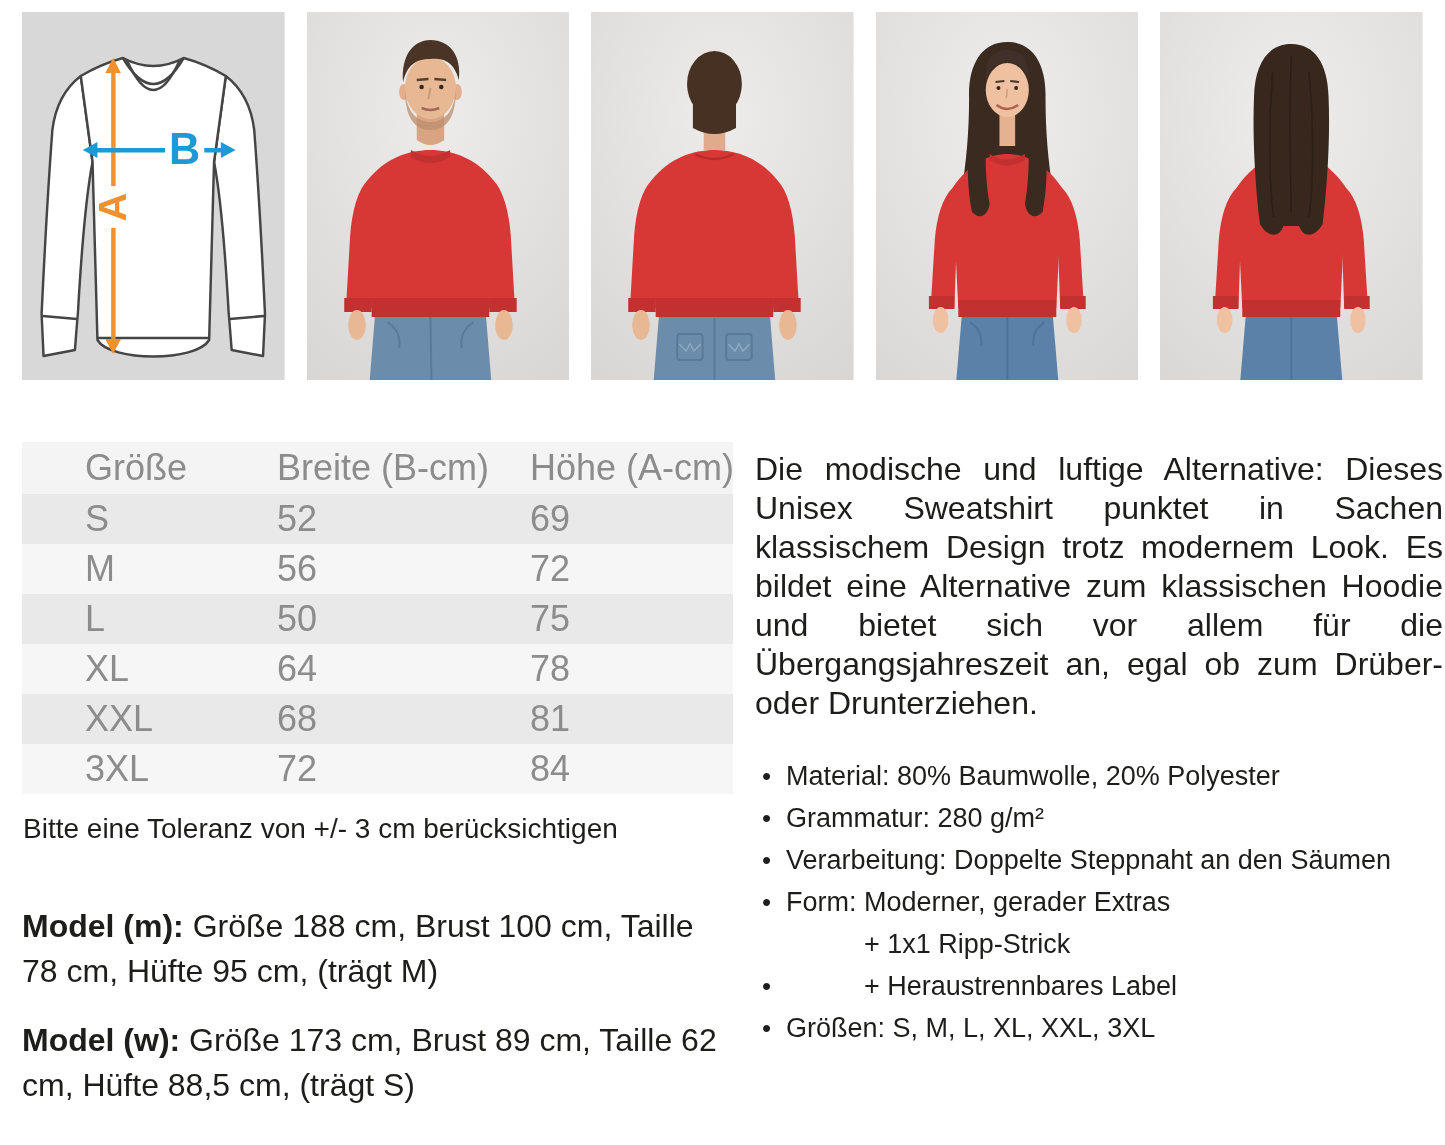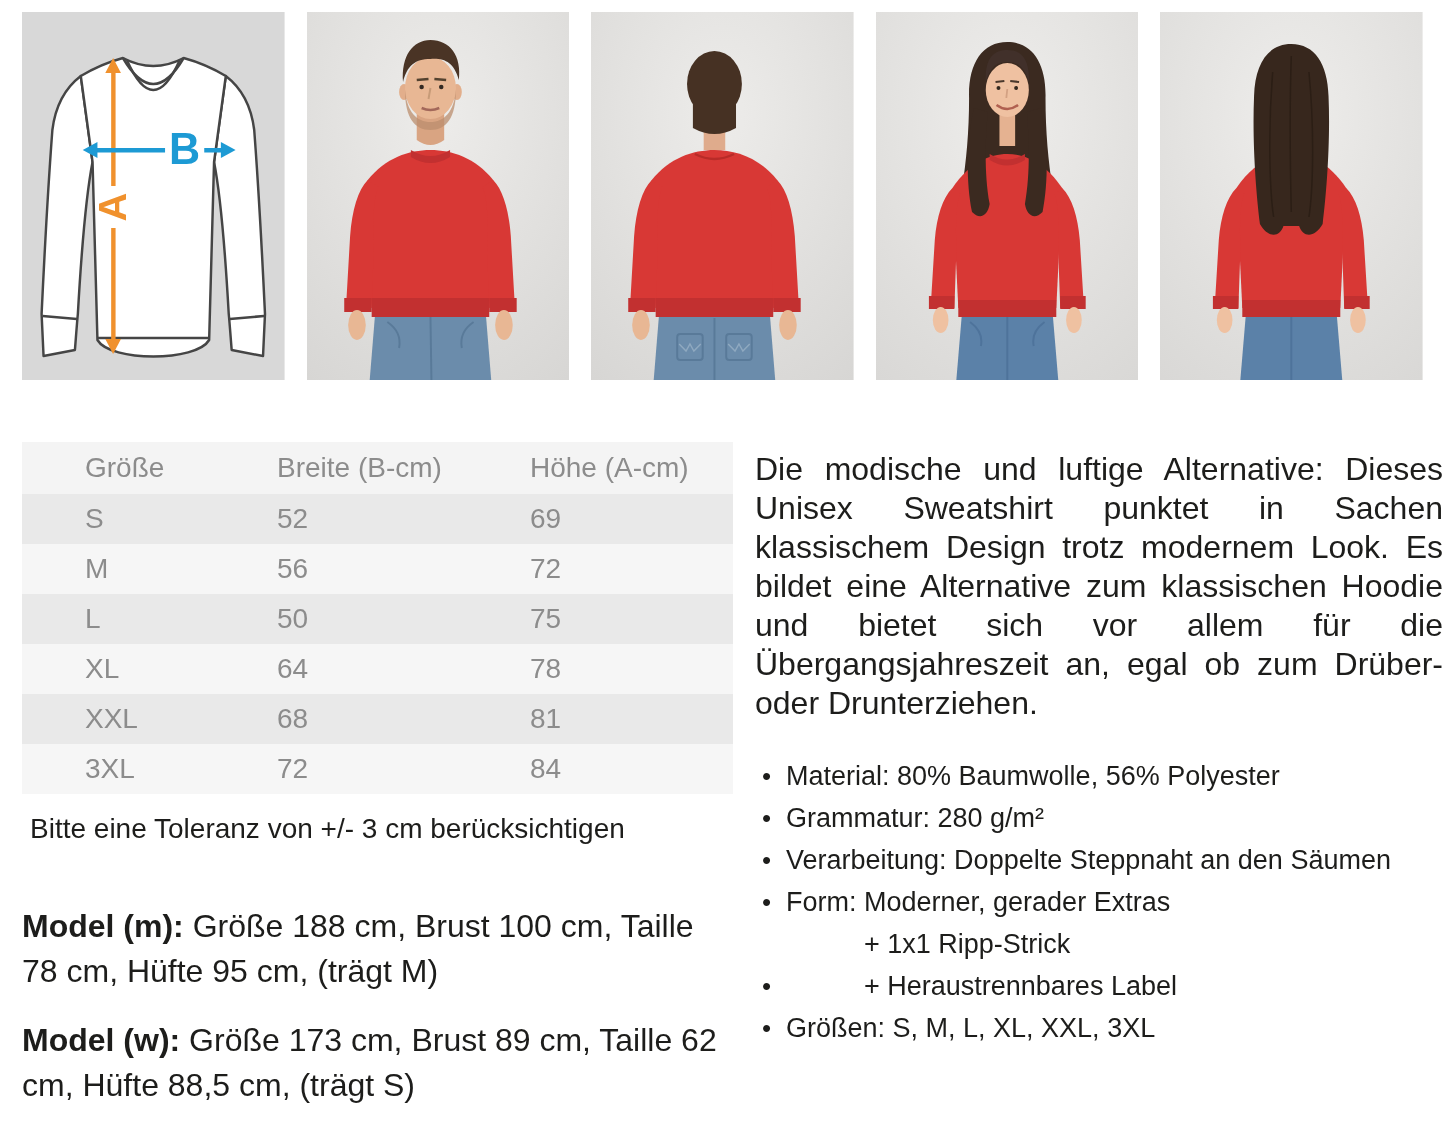--- a/index.html
+++ b/index.html
@@ -27,30 +27,30 @@
   .panel svg{width:100%;height:100%;display:block}
   svg text{font-family:"Liberation Sans","DejaVu Sans",sans-serif}
 
   
   .content{display:flex;gap:22px;margin-top:62px;padding:0 2px 0 22px}
   .left{flex:0 0 711px;width:711px}
   .right{flex:1;min-width:0}
 
   
   table.size{width:100%;border-collapse:collapse;table-layout:fixed;
-    font-size:28px;color:var(--table-text)}
+    font-size:36px;color:var(--table-text)}
   table.size th,table.size td{font-weight:400;text-align:left;padding:0;overflow:hidden;white-space:nowrap}
   table.size th{height:52px}
   table.size td{height:50px}
   table.size th:first-child,table.size td:first-child{padding-left:63px}
   table.size thead tr{background:#f4f4f4}
   table.size tbody tr:nth-child(odd){background:#e9e9e9}
   table.size tbody tr:nth-child(even){background:#f6f6f6}
 
-  .note{margin:17px 8px 0;font-size:28px;line-height:36px}
+  .note{margin:17px 1px 0;font-size:28px;line-height:36px}
   .model{margin:57px 0 0;font-size:32px;line-height:45px}
   .model + .model{margin-top:24px}
   .model b{font-weight:700}
 
   
   .desc-p{margin:8px 0 0;font-size:32px;line-height:39px;text-align:justify}
   ul.specs{list-style:none;margin:32px 0 0;padding:0;font-size:27px}
   ul.specs li{position:relative;padding-left:31px;line-height:42px}
   ul.specs li::before{content:"\2022";position:absolute;left:7px;top:0;font-size:26px}
   .bullet-sub{padding-left:78px;line-height:42px}
@@ -292,21 +292,21 @@
     <p class="model"><b>Model (m):</b> <span>Größe 188 cm, Brust 100 cm, Taille 78 cm, Hüfte 95 cm, (trägt M)</span></p>
 
     <p class="model"><b>Model (w):</b> <span>Größe 173 cm, Brust 89 cm, Taille 62 cm, Hüfte 88,5 cm, (trägt S)</span></p>
   </div>
 
   <div class="right">
     <p class="desc-p">Die modische und luftige Alternative: Dieses Unisex Sweatshirt punktet in Sachen klassischem Design trotz modernem Look. Es bildet eine Alternative zum klassischen Hoodie und bietet sich vor allem für die Übergangsjahreszeit an, egal ob zum Drüber- oder Drunterziehen.</p>
 
     <ul class="specs">
       <li>
-        <span>Material: 80% Baumwolle, 56% Polyester</span>
+        <span>Material: 80% Baumwolle, 20% Polyester</span>
         
       </li>
       <li>
         <span>Grammatur: 280 g/m²</span>
         
       </li>
       <li>
         <span>Verarbeitung: Doppelte Steppnaht an den Säumen</span>
         
       </li>

